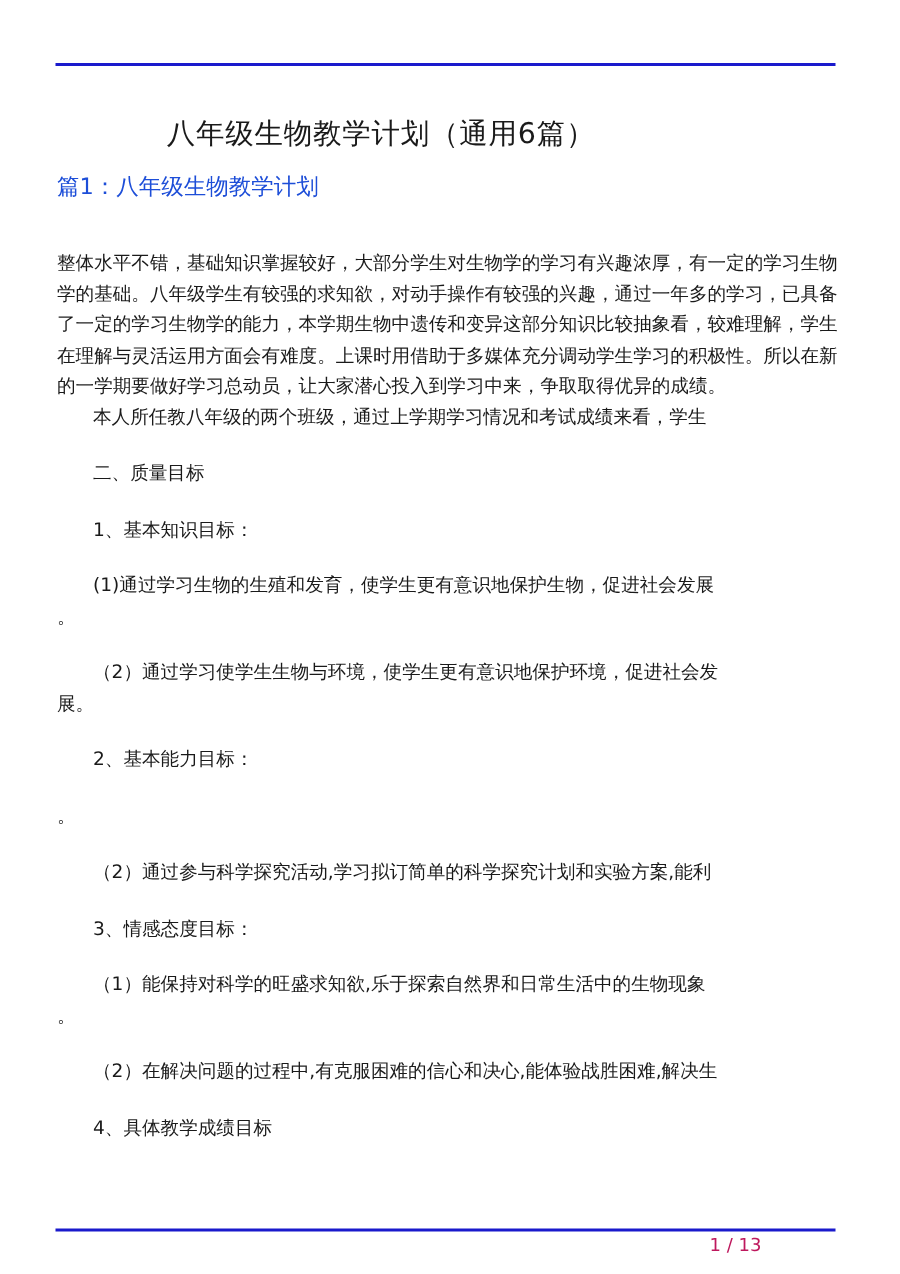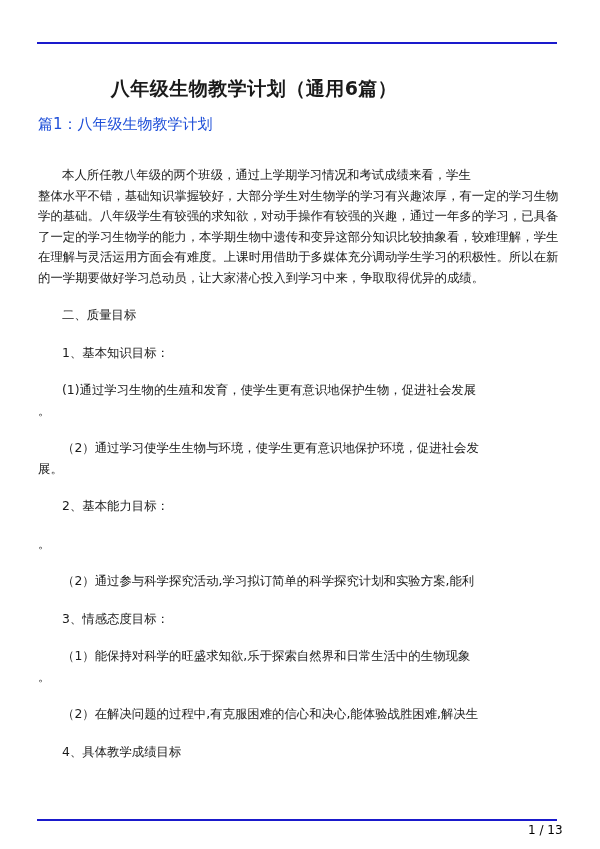--- a/index.html
+++ b/index.html
@@ -2,40 +2,40 @@
 <html><head>
   <meta charset="utf-8">
   <style>
     html, body { margin: 0; padding: 0; background: #ffffff; }
     body { width: 600px; height: 849px; position: relative; overflow: hidden;
            font-family: "DejaVu Sans", "Liberation Sans", sans-serif; color: #1a1a1a; }
     .rule { position: absolute; left: 37px; width: 520px; height: 2px; background: #1a1acc; }
     .rule.top { top: 42px; }
     .rule.bottom { top: 819px; }
     .title { position: absolute; top: 76px; left: 0; width: 508px; text-align: center;
-             font-size: 19px; color: #1a1a1a; letter-spacing: 0.5px; font-weight: bold; }
+             font-size: 19px; color: #1a1a1a; letter-spacing: 0.5px; }
     .chapter { position: absolute; top: 115px; left: 38px; font-size: 15px; color: #1d4ed8; }
     .content { position: absolute; top: 148px; left: 38px; width: 522px; font-size: 12.4px; line-height: 20.5px; }
     .p { margin: 0; }
     .indent { text-indent: 24px; }
     .gap { height: 17px; }
-    .pager { position: absolute; top: 823px; left: 528px; font-size: 12px; color: #000000; }
+    .pager { position: absolute; top: 823px; left: 473px; font-size: 12px; color: #be185d; }
   </style>
 </head>
 <body>
 
 <div class="rule top"></div>
 
 <div class="title">八年级生物教学计划（通用6篇）</div>
 <div class="chapter">篇1：八年级生物教学计划</div>
 
 <div class="content">
   <div class="gap"></div>
+  <p class="p">整体水平不错，基础知识掌握较好，大部分学生对生物学的学习有兴趣浓厚，有一定的学习生物学的基础。八年级学生有较强的求知欲，对动手操作有较强的兴趣，通过一年多的学习，已具备了一定的学习生物学的能力，本学期生物中遗传和变异这部分知识比较抽象看，较难理解，学生在理解与灵活运用方面会有难度。上课时用借助于多媒体充分调动学生学习的积极性。所以在新的一学期要做好学习总动员，让大家潜心投入到学习中来，争取取得优异的成绩。</p>
   <p class="p indent">本人所任教八年级的两个班级，通过上学期学习情况和考试成绩来看，学生</p>
-  <p class="p">整体水平不错，基础知识掌握较好，大部分学生对生物学的学习有兴趣浓厚，有一定的学习生物学的基础。八年级学生有较强的求知欲，对动手操作有较强的兴趣，通过一年多的学习，已具备了一定的学习生物学的能力，本学期生物中遗传和变异这部分知识比较抽象看，较难理解，学生在理解与灵活运用方面会有难度。上课时用借助于多媒体充分调动学生学习的积极性。所以在新的一学期要做好学习总动员，让大家潜心投入到学习中来，争取取得优异的成绩。</p>
   <div class="gap"></div>
   <p class="p indent">二、质量目标</p>
   <div class="gap"></div>
   <p class="p indent">1、基本知识目标：</p>
   <div class="gap"></div>
   <p class="p indent">(1)通过学习生物的生殖和发育，使学生更有意识地保护生物，促进社会发展</p>
   <p class="p">。</p>
   <div class="gap"></div>
   <p class="p indent">（2）通过学习使学生生物与环境，使学生更有意识地保护环境，促进社会发</p>
   <p class="p">展。</p>

